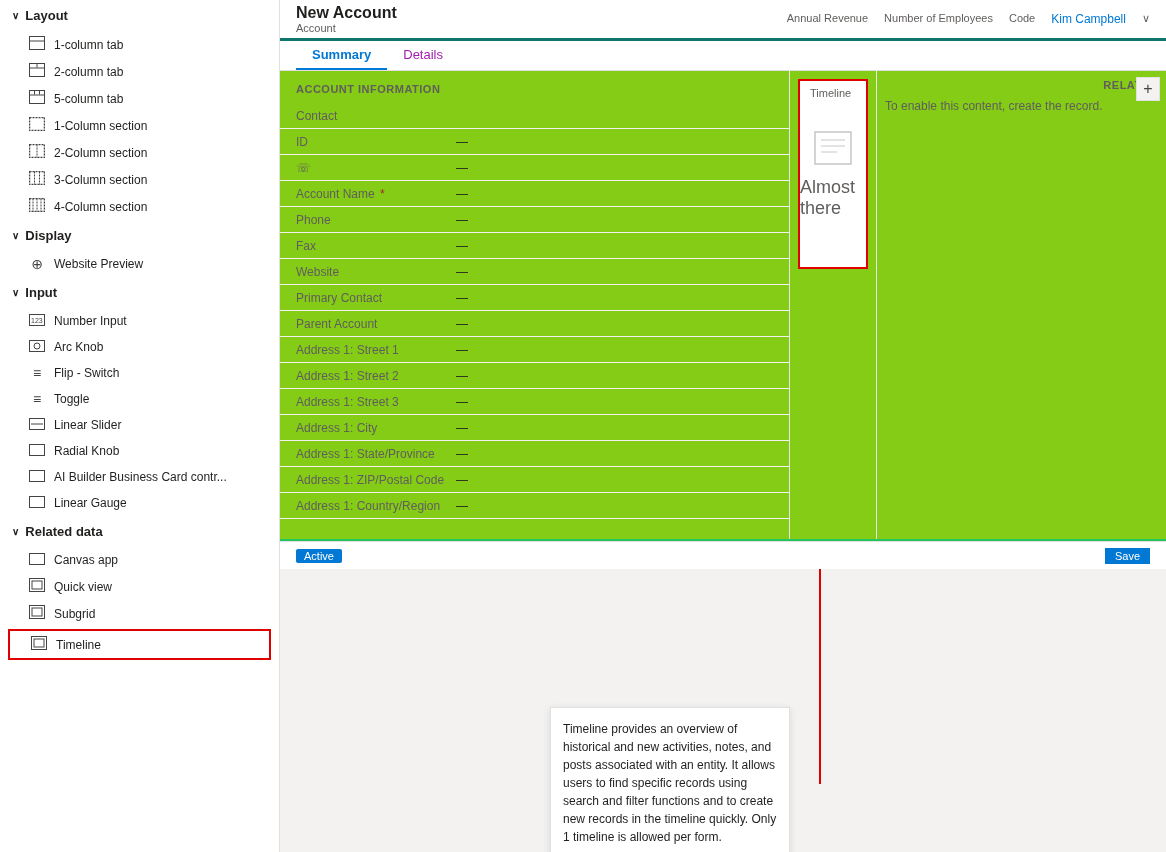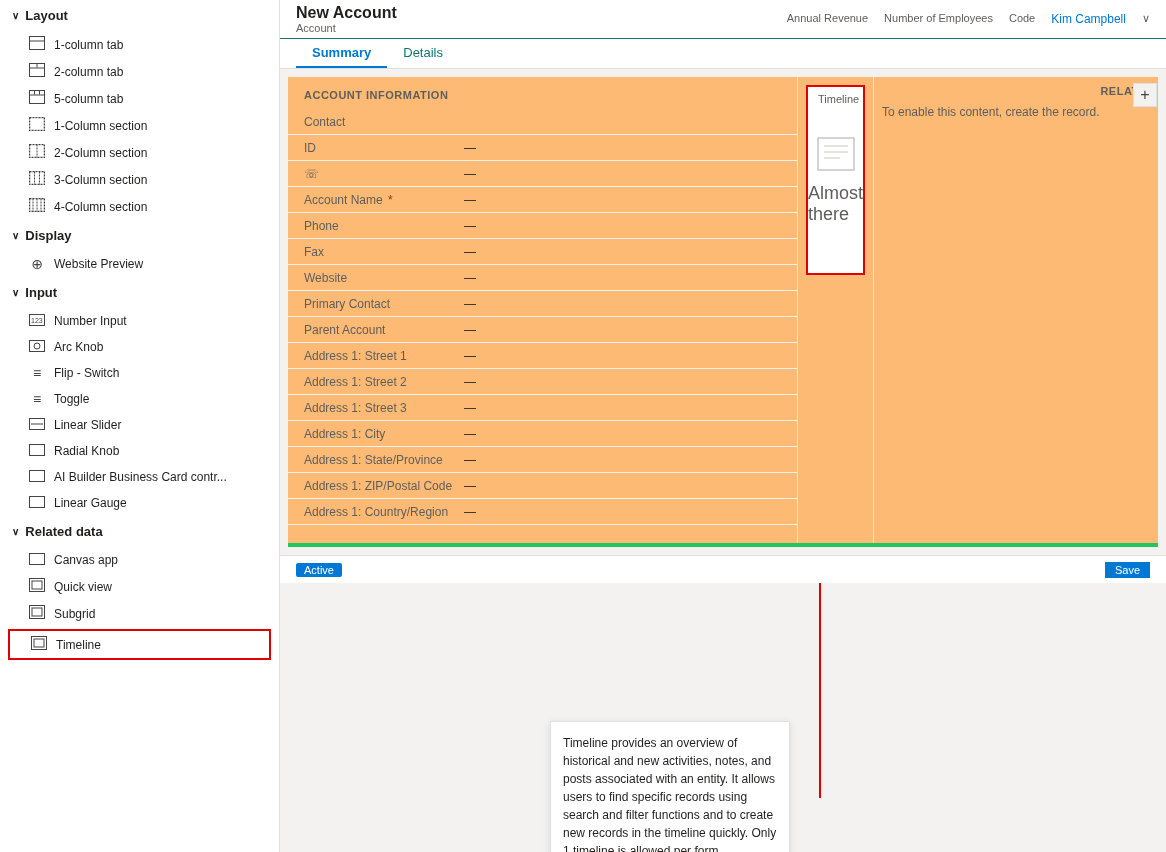--- a/index.html
+++ b/index.html
@@ -35,61 +35,61 @@
       flex: 1;
       display: flex;
       flex-direction: column;
       overflow: hidden;
       position: relative;
     }
 
     
     .top-bar {
       background: #fff;
-      border-bottom: 1px solid #0f766e;
+      border-bottom: 3px solid #0f766e;
       padding: 4px 16px;
       display: flex;
       align-items: center;
       justify-content: space-between;
       min-height: 36px;
     }
     .top-bar-left { display: flex; flex-direction: column; }
     .top-bar-title { font-size: 16px; font-weight: 600; color: #201f1e; }
     .top-bar-breadcrumb { font-size: 11px; color: #605e5c; }
     .top-bar-right { display: flex; align-items: flex-start; gap: 16px; font-size: 11px; color: #605e5c; }
     .top-bar-right .user-name { font-size: 12px; color: #0078d4; cursor: pointer; }
 
     
     .tab-bar {
       background: #fff;
       display: flex;
       padding: 0 16px;
       border-bottom: 1px solid #e0e0e0;
     }
     .tab {
-      padding: 6px 16px; font-size: 13px; color: #0f766e; cursor: pointer;
+      padding: 6px 16px; font-size: 13px; color: #a21caf; cursor: pointer;
       border-bottom: 2px solid transparent;
     }
     .tab.active { border-bottom: 2px solid #0078d4; color: #0078d4; font-weight: 600; }
 
     
     .main-content {
       flex: 1;
       overflow: hidden;
       position: relative;
       background: #f3f2f1;
     }
 
     
     .form-area {
-      background: #fdba74;
-      margin: 8px;
+      background: #84cc16;
+      margin: 0;
       display: flex;
       height: 470px;
-      border-bottom: 4px solid #22c55e;
+      border-bottom: 2px solid #22c55e;
       position: relative;
     }
 
     
     .form-left {
       width: 510px;
       border-right: 1px solid #e8e8e8;
       padding: 8px 0;
       flex-shrink: 0;
     }

